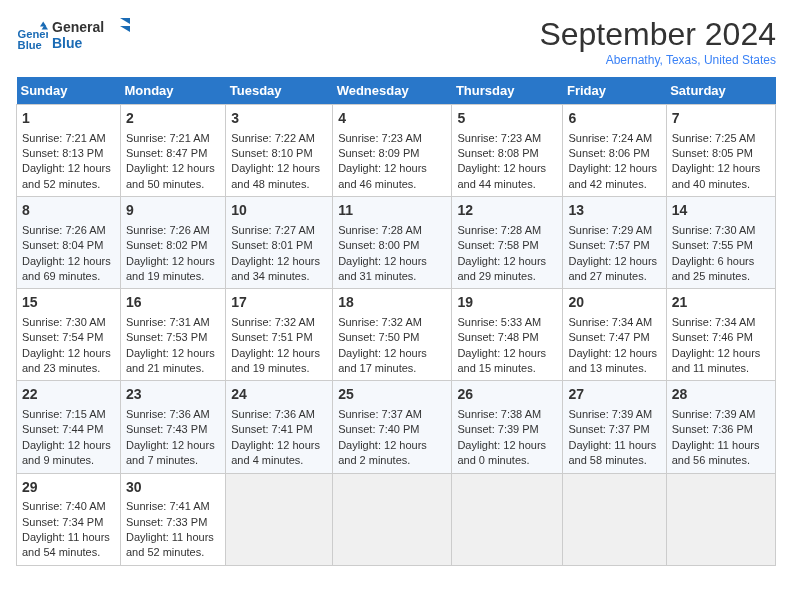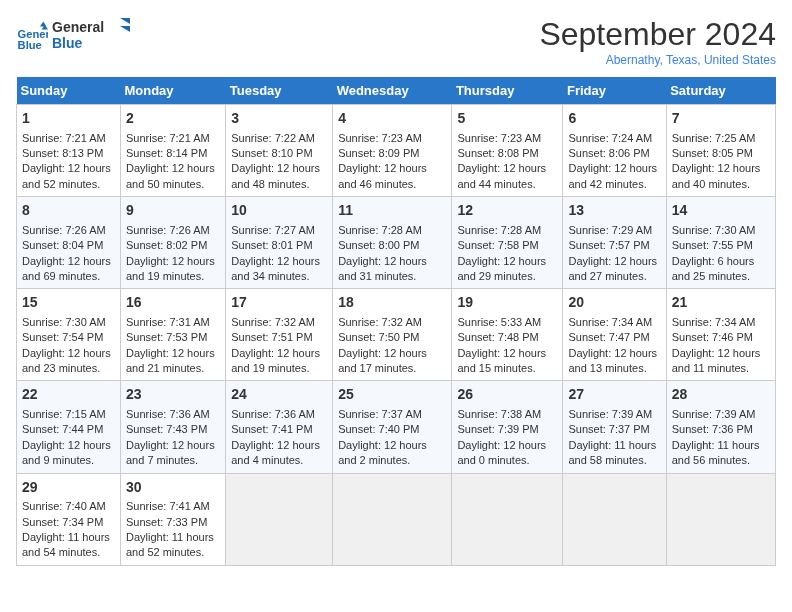--- a/index.html
+++ b/index.html
@@ -107,21 +107,21 @@
         <th>Tuesday</th>
         <th>Wednesday</th>
         <th>Thursday</th>
         <th>Friday</th>
         <th>Saturday</th>
       </tr>
   </thead>
   <tbody id="calendar-body">
   <tr>
         <td><span class="day-num">1</span><span>Sunrise: 7:21 AM</span><br><span>Sunset: 8:13 PM</span><br><span>Daylight: 12 hours and 52 minutes.</span></td>
-        <td><span class="day-num">2</span><span>Sunrise: 7:21 AM</span><br><span>Sunset: 8:14 PM</span><br><span>Daylight: 12 hours and 50 minutes.</span></td>
+        <td><span class="day-num">2</span><span>Sunrise: 7:21 AM</span><br><span>Sunset: 8:47 PM</span><br><span>Daylight: 12 hours and 50 minutes.</span></td>
         <td><span class="day-num">3</span><span>Sunrise: 7:22 AM</span><br><span>Sunset: 8:10 PM</span><br><span>Daylight: 12 hours and 48 minutes.</span></td>
         <td><span class="day-num">4</span><span>Sunrise: 7:23 AM</span><br><span>Sunset: 8:09 PM</span><br><span>Daylight: 12 hours and 46 minutes.</span></td>
         <td><span class="day-num">5</span><span>Sunrise: 7:23 AM</span><br><span>Sunset: 8:08 PM</span><br><span>Daylight: 12 hours and 44 minutes.</span></td>
         <td><span class="day-num">6</span><span>Sunrise: 7:24 AM</span><br><span>Sunset: 8:06 PM</span><br><span>Daylight: 12 hours and 42 minutes.</span></td>
         <td><span class="day-num">7</span><span>Sunrise: 7:25 AM</span><br><span>Sunset: 8:05 PM</span><br><span>Daylight: 12 hours and 40 minutes.</span></td>
       </tr>
       <tr>
         <td><span class="day-num">8</span><span>Sunrise: 7:26 AM</span><br><span>Sunset: 8:04 PM</span><br><span>Daylight: 12 hours and 69 minutes.</span></td>
         <td><span class="day-num">9</span><span>Sunrise: 7:26 AM</span><br><span>Sunset: 8:02 PM</span><br><span>Daylight: 12 hours and 19 minutes.</span></td>
         <td><span class="day-num">10</span><span>Sunrise: 7:27 AM</span><br><span>Sunset: 8:01 PM</span><br><span>Daylight: 12 hours and 34 minutes.</span></td>

